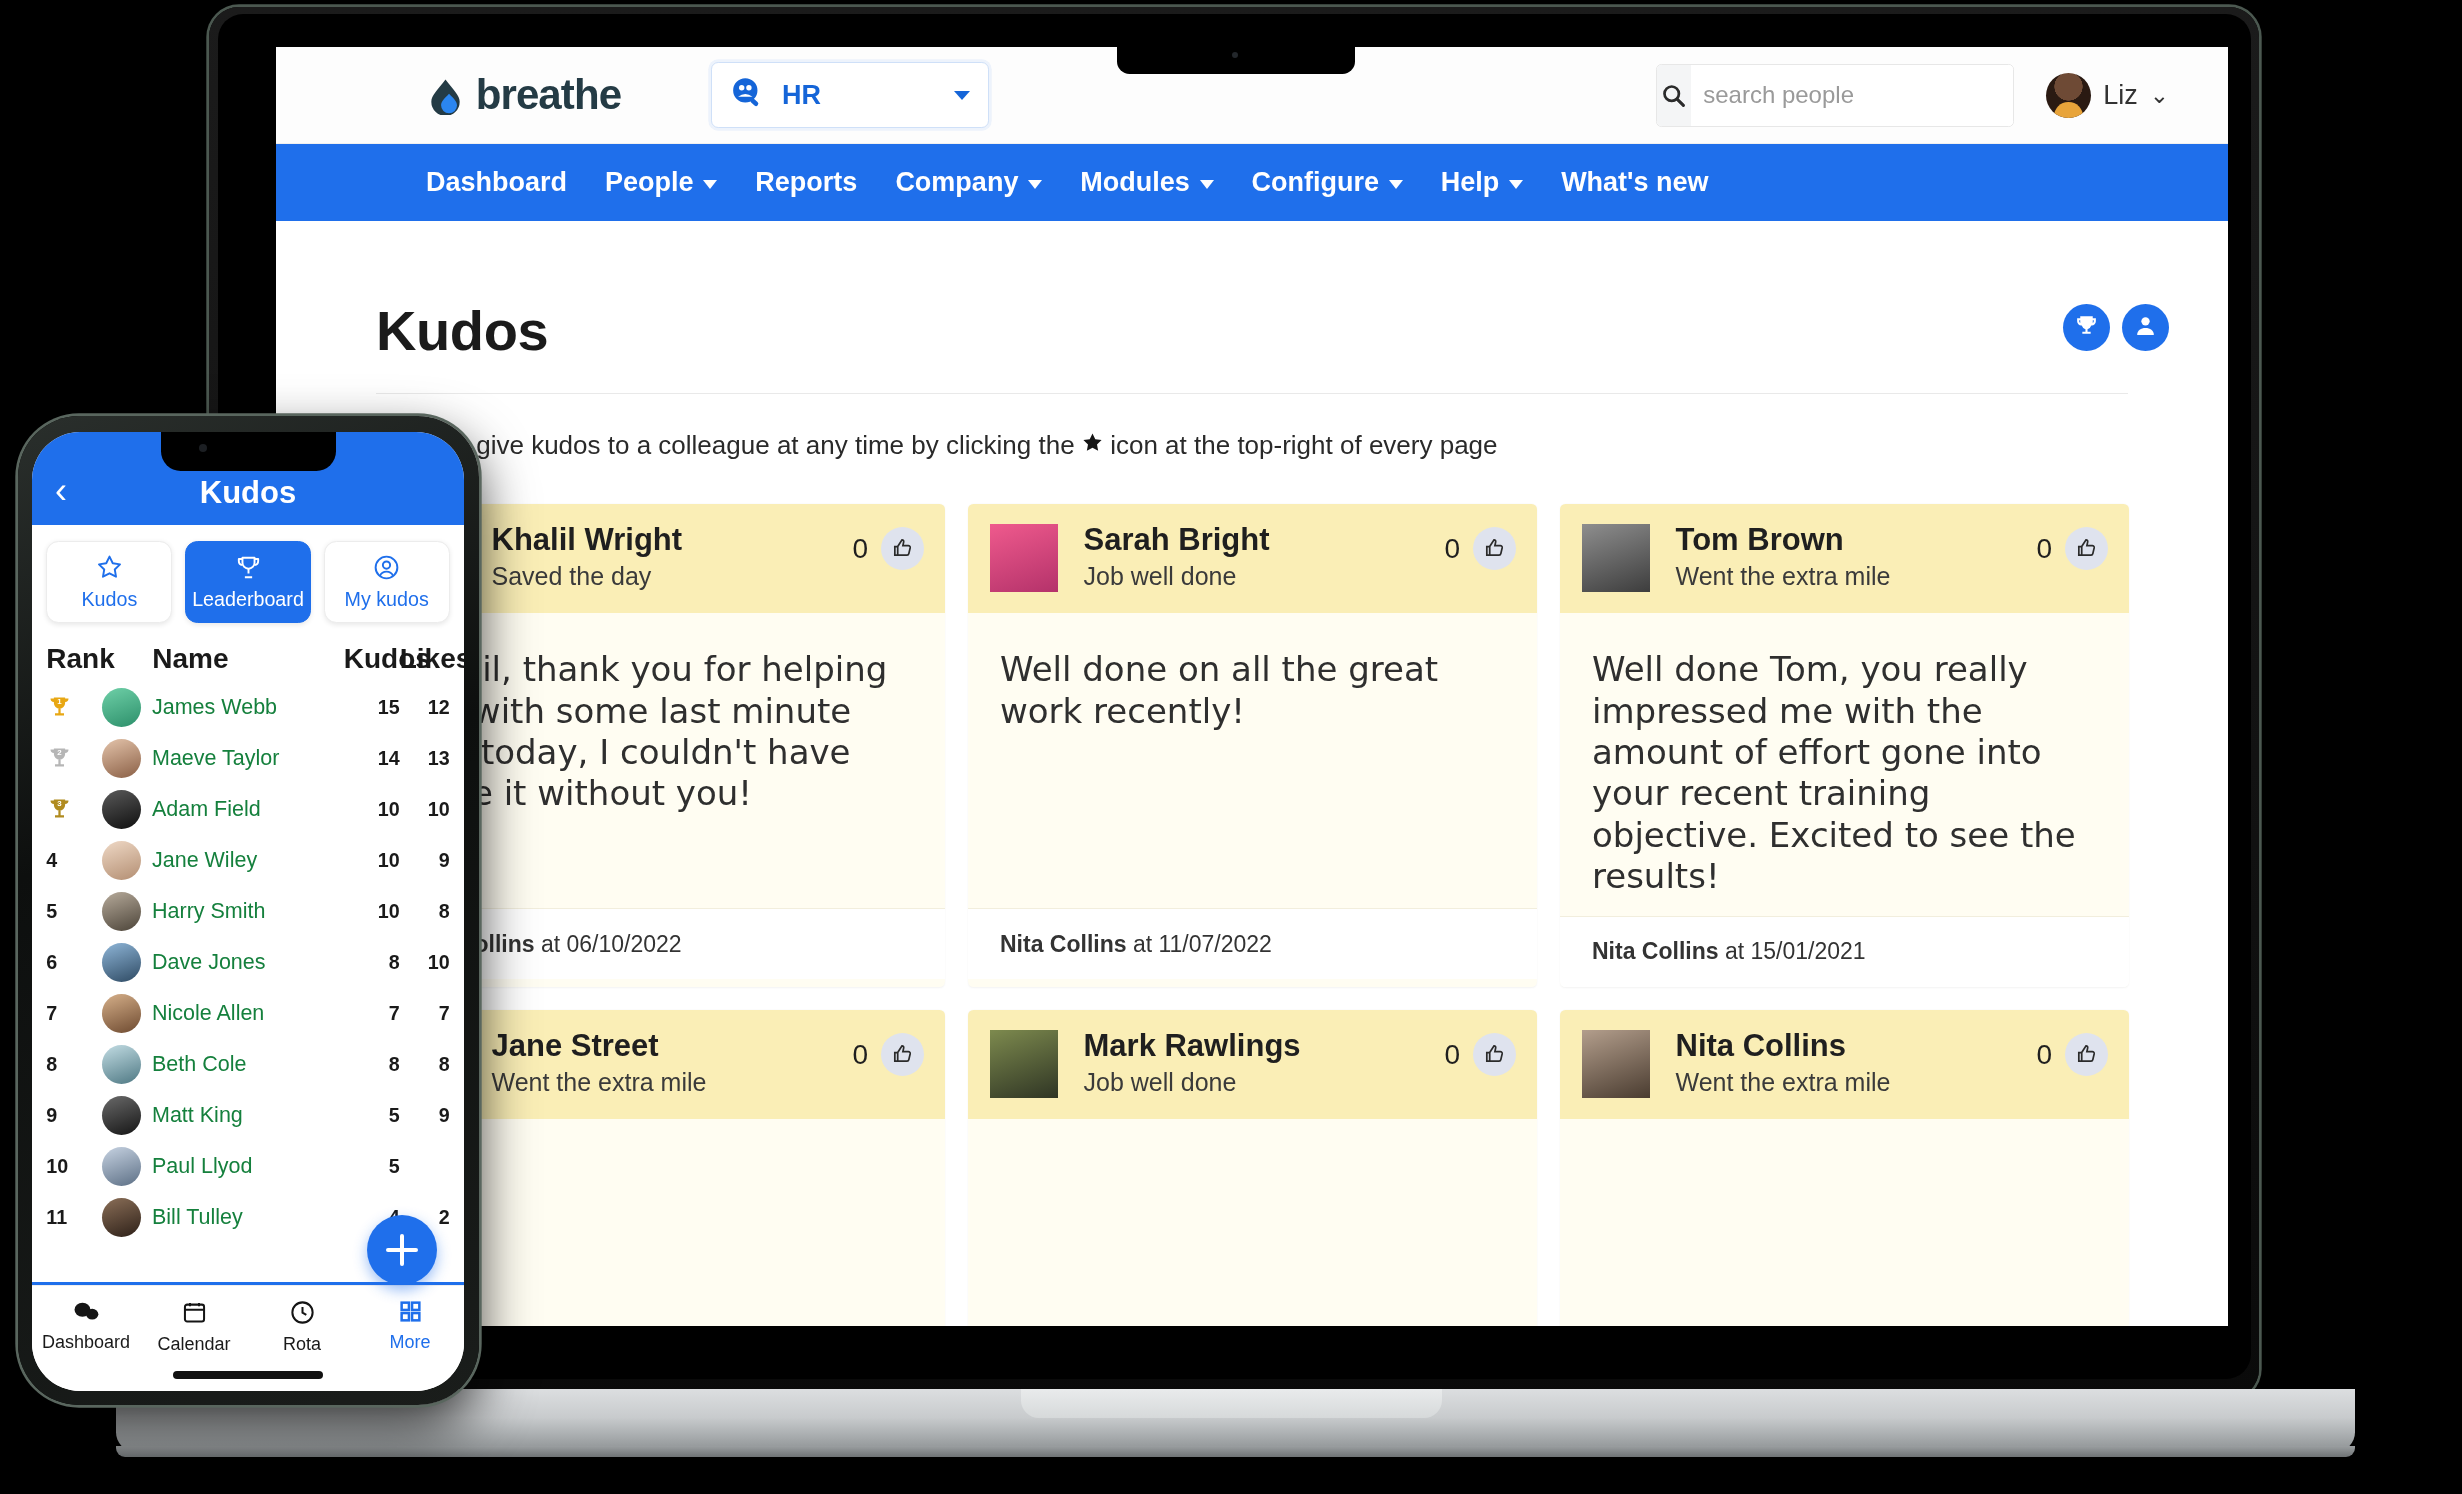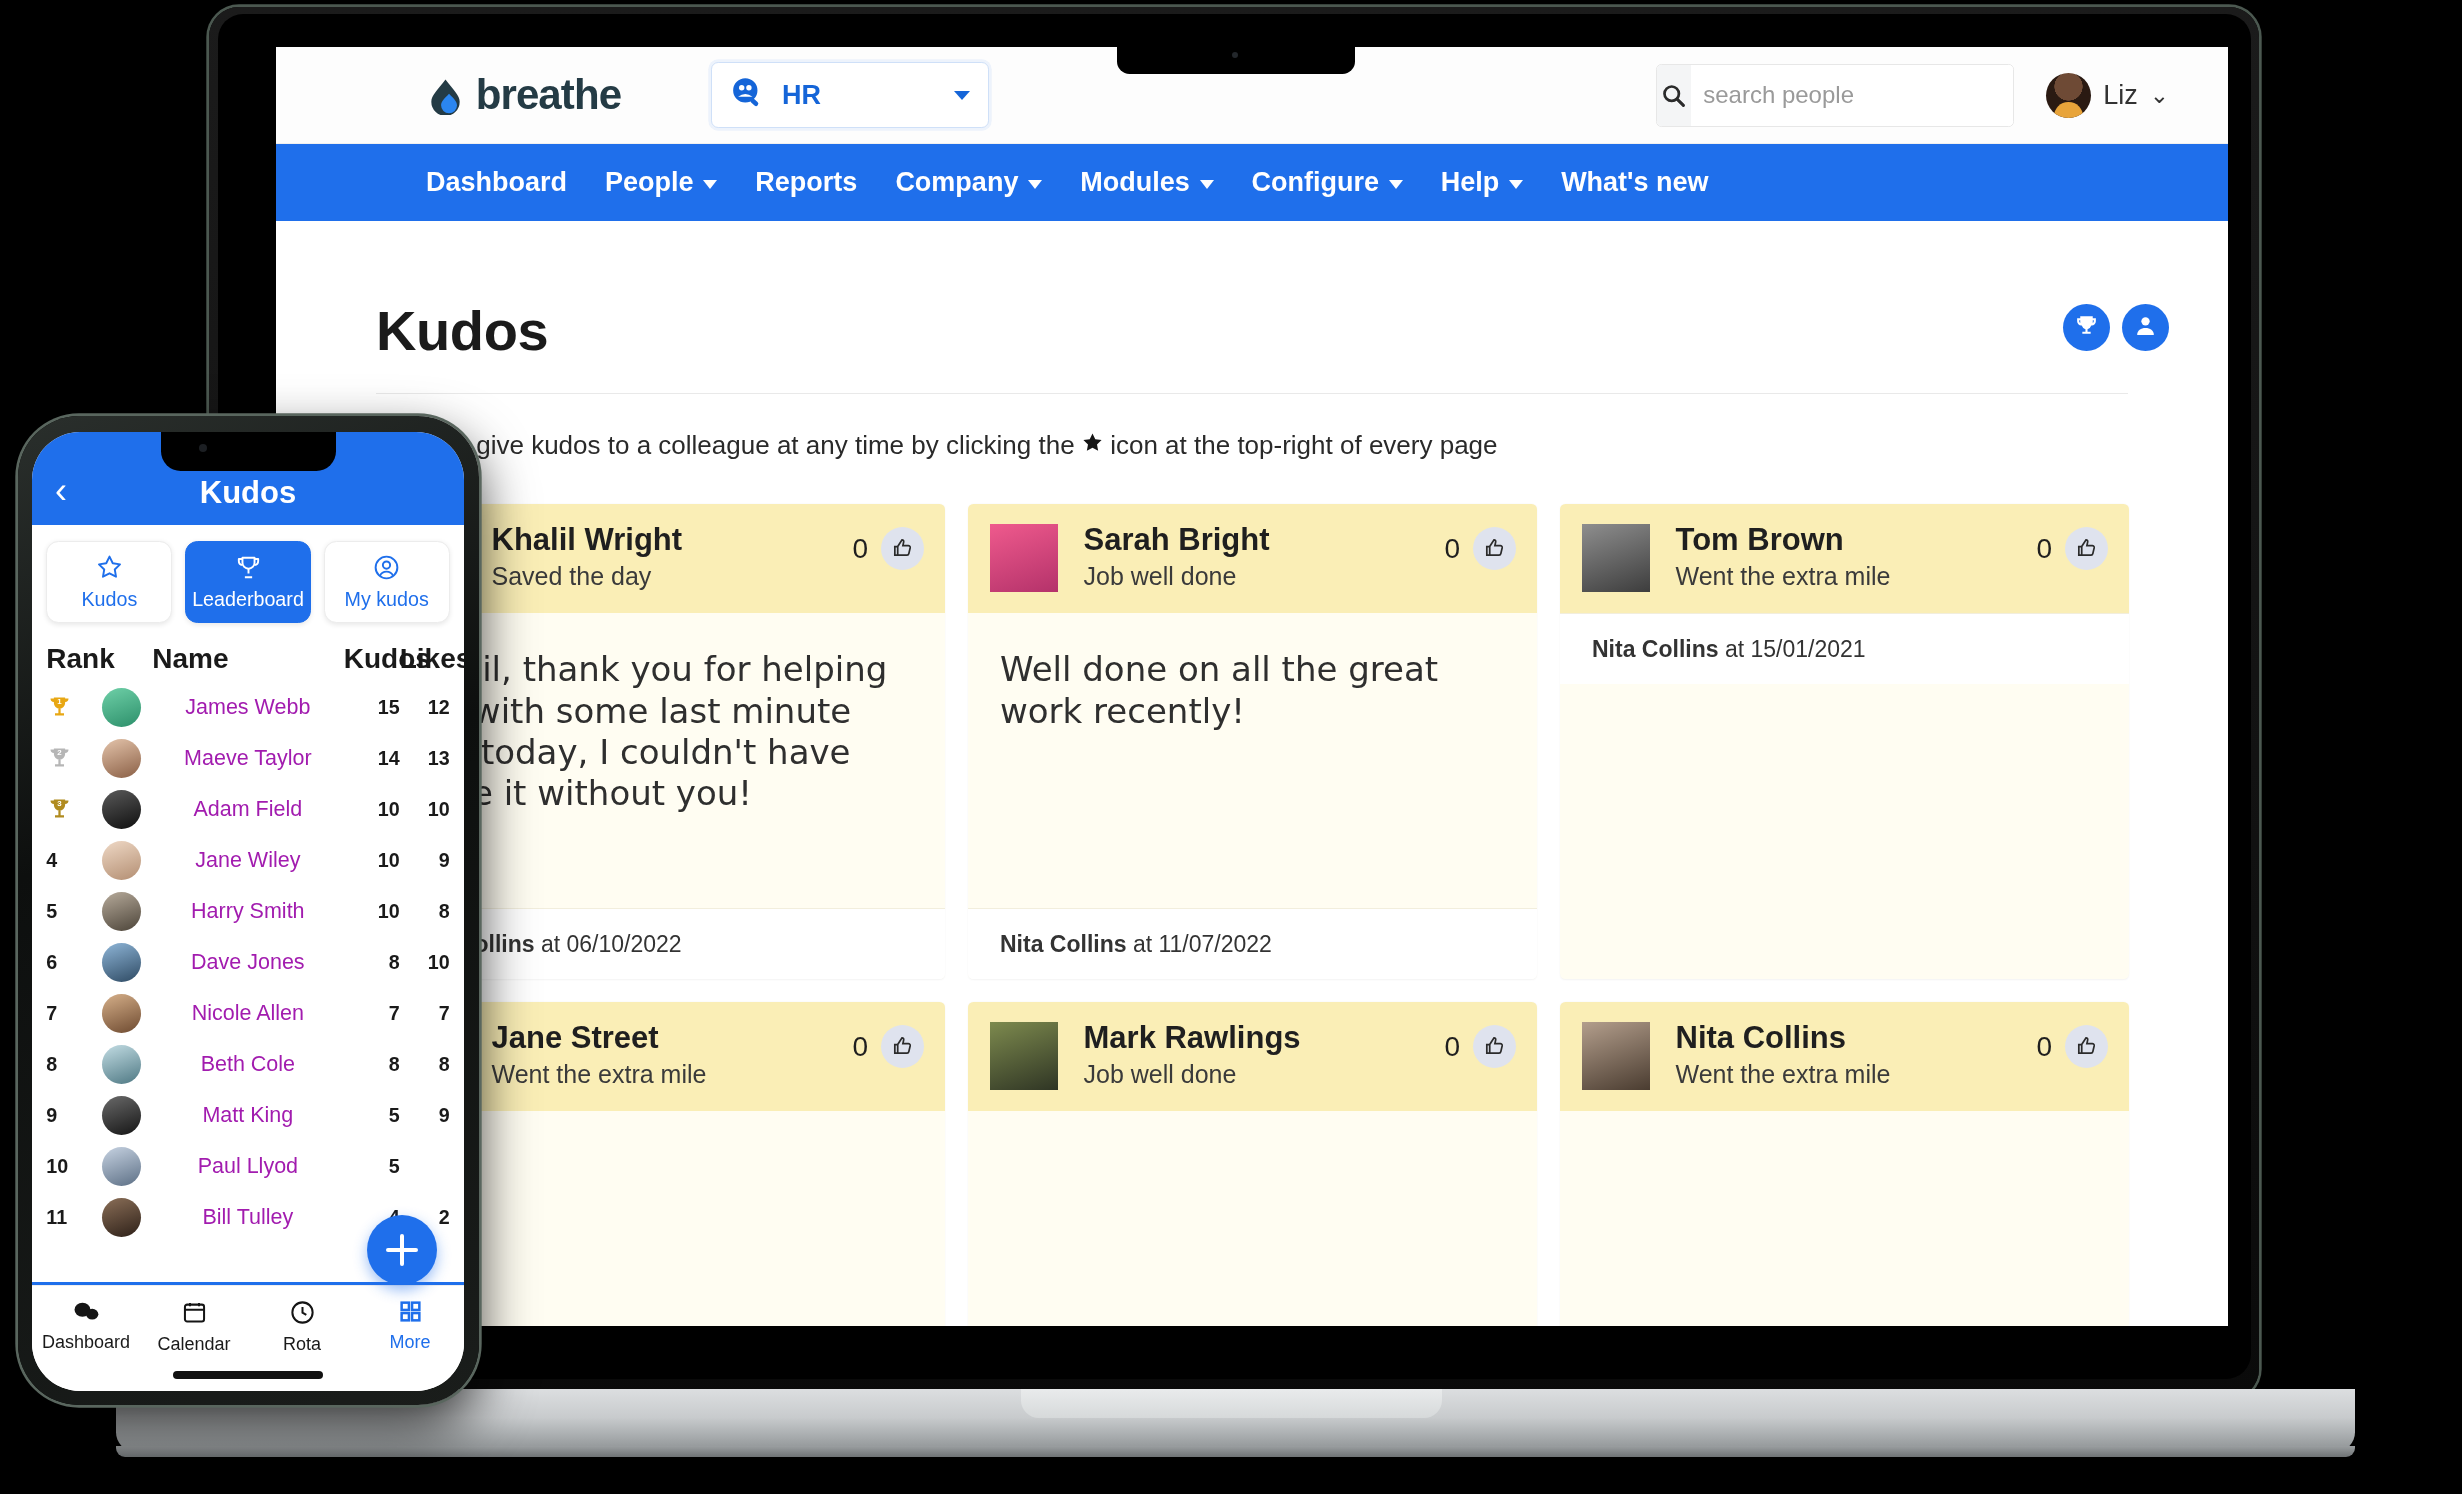--- a/index.html
+++ b/index.html
@@ -189,21 +189,21 @@
     display:flex; align-items:center; padding:12.5px 14.3px 7.2px 14.3px;
     font-size:28px; font-weight:700; color:#1a1a1a;
   }
   .lb-rank-col { width:56px; }
   .lb-name-col { flex:1; padding-left:50px; }
   .lb-kudos-col { width:56px; text-align:right; }
   .lb-likes-col { width:50px; text-align:right; }
   .lb-row { display:flex; align-items:center; padding:3.6px 14.3px; height:51px; }
   .lb-rank { width:56px; font-size:19.7px; font-weight:700; color:#1a1a1a; display:flex; align-items:center; }
   .lb-av { width:39px;height:39px;border-radius:50%; background:#c9c9c9; margin-right:10.7px; overflow:hidden; flex:0 0 39px;}
-  .lb-name { flex:1; font-size:21.5px; color:#a21caf;text-align:center; }
+  .lb-name { flex:1; font-size:21.5px; color:#15803d; }
   .lb-kudos { width:56px; text-align:right; font-size:19.7px; font-weight:700; color:#1a1a1a; }
   .lb-likes { width:50px; text-align:right; font-size:19.7px; font-weight:700; color:#1a1a1a; }
   .fab {
     position:absolute; right:27px; bottom:106px; width:70px;height:70px;border-radius:50%;
     background:#1f6feb; display:flex;align-items:center;justify-content:center; z-index:34;
     box-shadow:0 5.4px 14.3px rgba(31,111,235,.45);
   }
   .fab::before{ content:""; position:absolute; width:32px;height:4.5px;background:#fff;border-radius:2.7px;}
   .fab::after{ content:""; position:absolute; width:4.5px;height:32px;background:#fff;border-radius:2.7px;}
   .ph-bottomnav {
@@ -396,20 +396,21 @@
             </div>
             <div class="klikes">
               <span class="klike-count">0</span>
               <span class="klike-btn">
                 <svg width="23" height="23" viewBox="0 0 24 24" fill="none" stroke="#2b2b2b" stroke-width="1.8">
                   <path d="M7 10v9H4v-9zM7 10l4.5-7c1.4 0 2 1 1.7 2.3L12.4 9H18a2 2 0 0 1 2 2.4l-1.4 6A2 2 0 0 1 16.7 19H7z"></path>
                 </svg>
               </span>
             </div>
           </div>
+          <div class="kbody">Well done Tom, you really impressed me with the amount of effort gone into your recent training objective. Excited to see the results!</div>
           <div class="kfoot">
             <b>Nita Collins</b>
             <span>at</span>
             <span>15/01/2021</span>
           </div>
         </div>
 
         <div class="kcard">
           <div class="kcard-head">
             <div class="kphoto" style="background:linear-gradient(160deg,#9c9c9c,#555)"></div>

